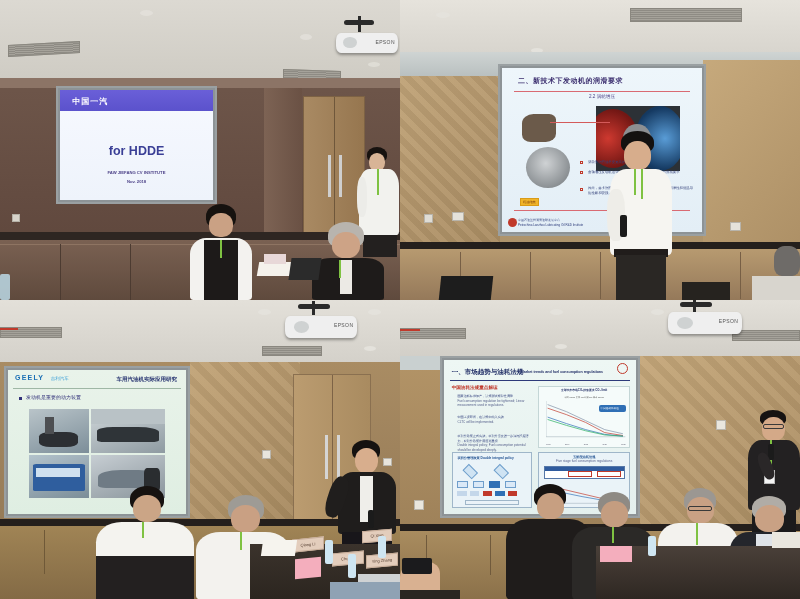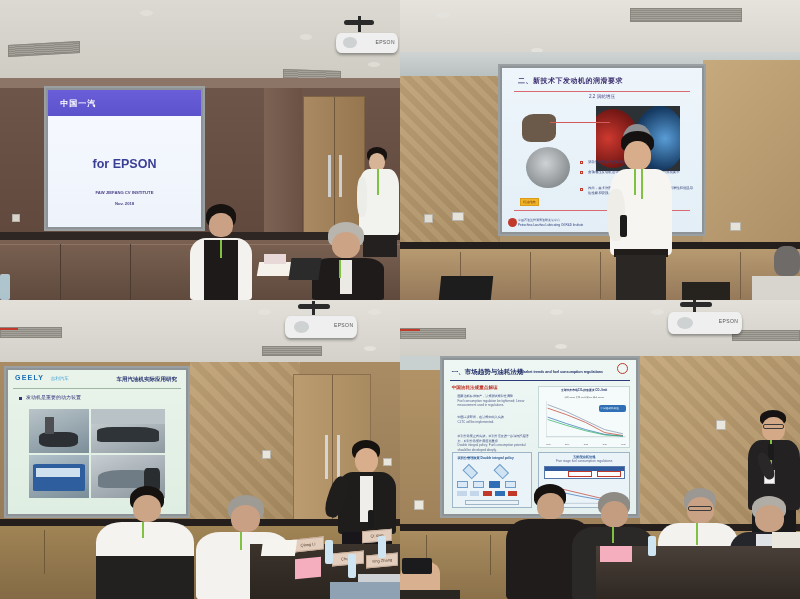--- a/index.html
+++ b/index.html
@@ -134,26 +134,26 @@
   <div class="wall" style="top:78px;bottom:0;background:linear-gradient(180deg,#6e564a,#5b4339);"></div>
   <div class="wall" style="top:78px;height:10px;background:#8c7466;"></div>
   <div style="position:absolute;left:264px;top:88px;width:38px;bottom:0;background:linear-gradient(90deg,#7d6354,#6a5144);"></div>
 
   <div class="door" style="left:303px;top:96px;width:62px;height:148px;background:linear-gradient(90deg,#a98a63,#96764f);border:1px solid #7d6244;">
     <div style="position:absolute;left:50%;top:0;width:1px;height:100%;background:#6f573b;"></div>
     <div style="position:absolute;left:24px;top:58px;width:3px;height:42px;background:#cfcfcf;"></div>
     <div style="position:absolute;left:35px;top:58px;width:3px;height:42px;background:#cfcfcf;"></div>
   </div>
 
-  <div class="screen-frame" style="left:44px;top:86px;width:161px;height:145px;">
+  <div class="screen-frame" style="left:56px;top:86px;width:161px;height:118px;">
     <div class="screen">
       <div class="slide s1">
         <div class="band"></div>
         <div class="logo">中国一汽</div>
-        <div class="t2">for EPSON</div>
+        <div class="t2">for HDDE</div>
         <div class="sub1">FAW JIEFANG CV INSTITUTE</div>
         <div class="sub2">Nov. 2018</div>
       </div>
     </div>
   </div>
 
   <div class="cabinet" style="top:232px;height:8px;background:#2e2622;"></div>
   <div class="cabinet" style="top:240px;bottom:0;background:linear-gradient(180deg,#7a6152,#5f4a3d);"></div>
   <div style="position:absolute;left:0;top:244px;width:400px;height:1px;background:#8e7462;"></div>
   <div style="position:absolute;left:60px;top:244px;width:1px;height:56px;background:#4c3b31;"></div>

